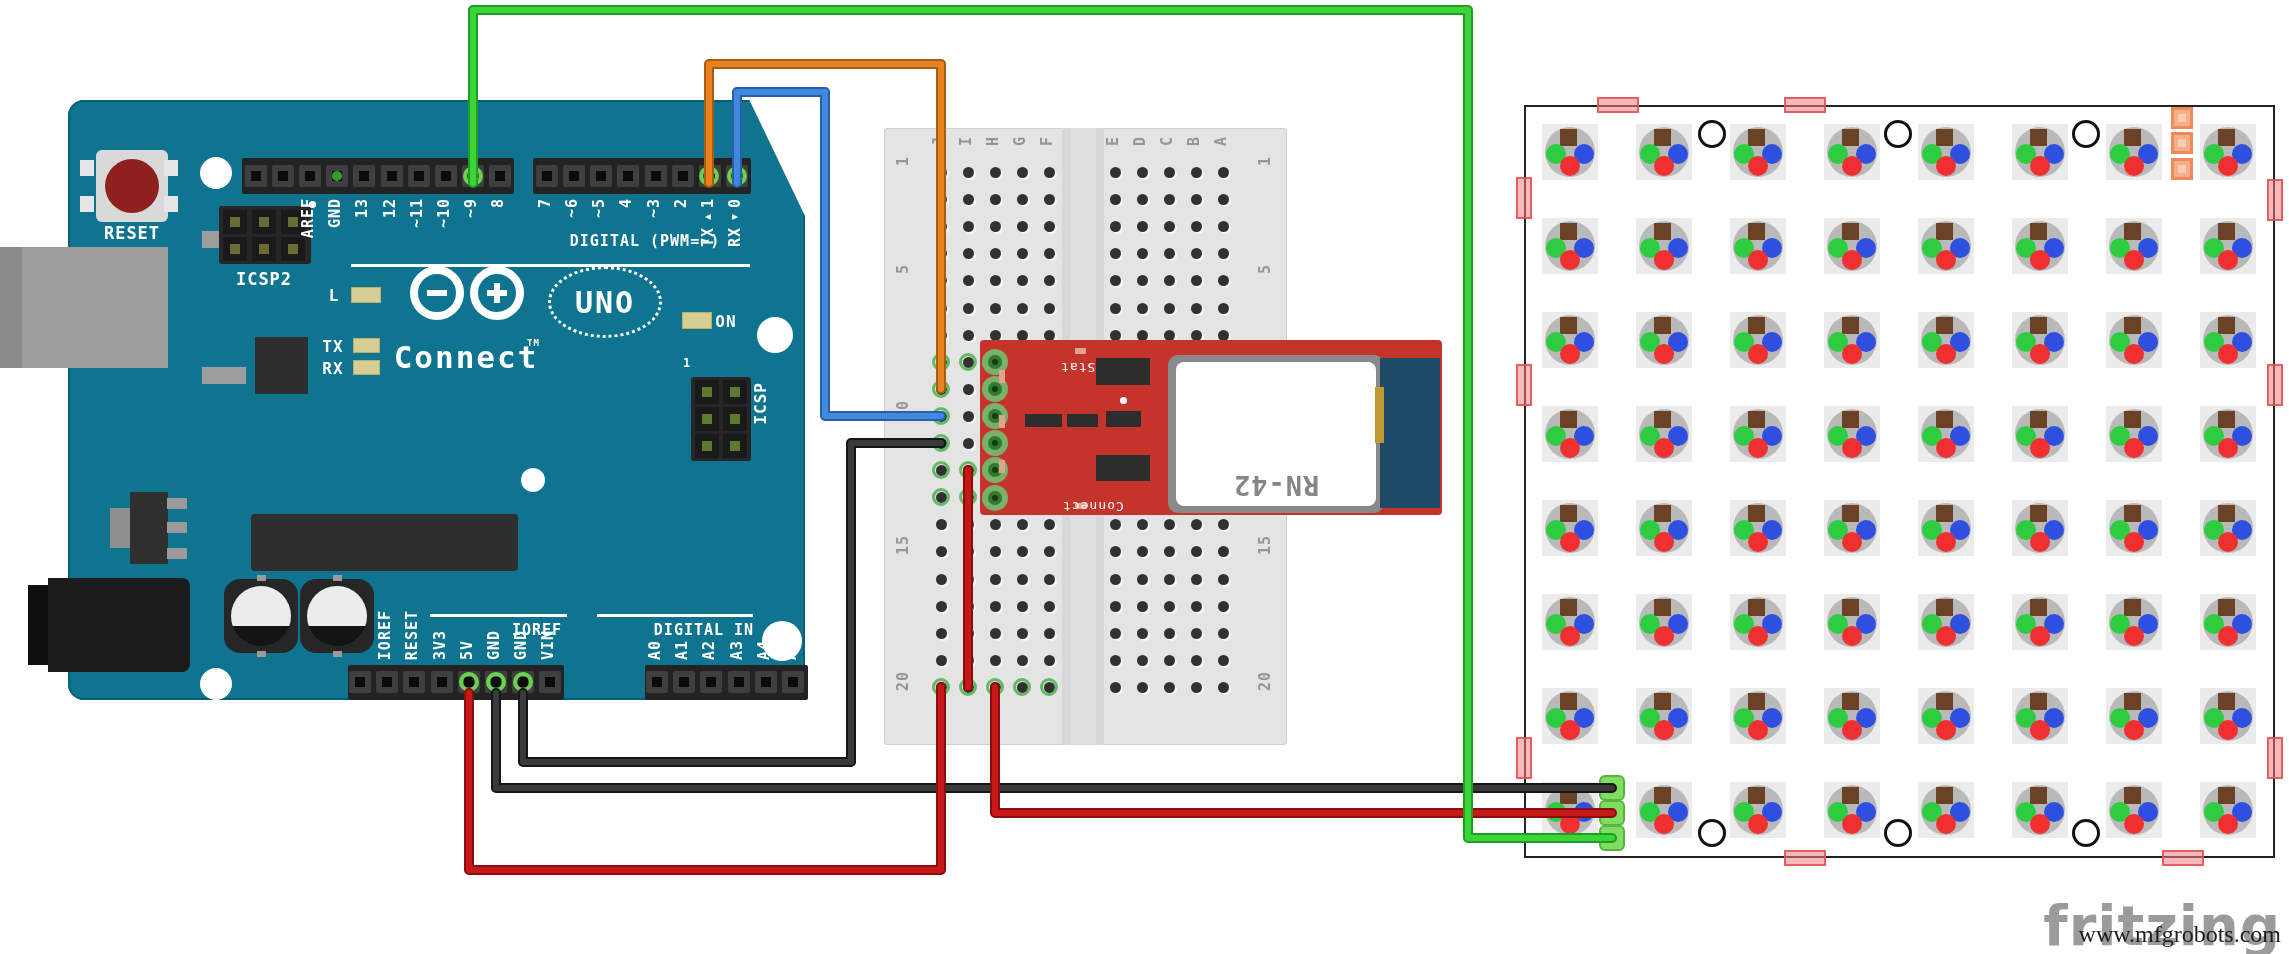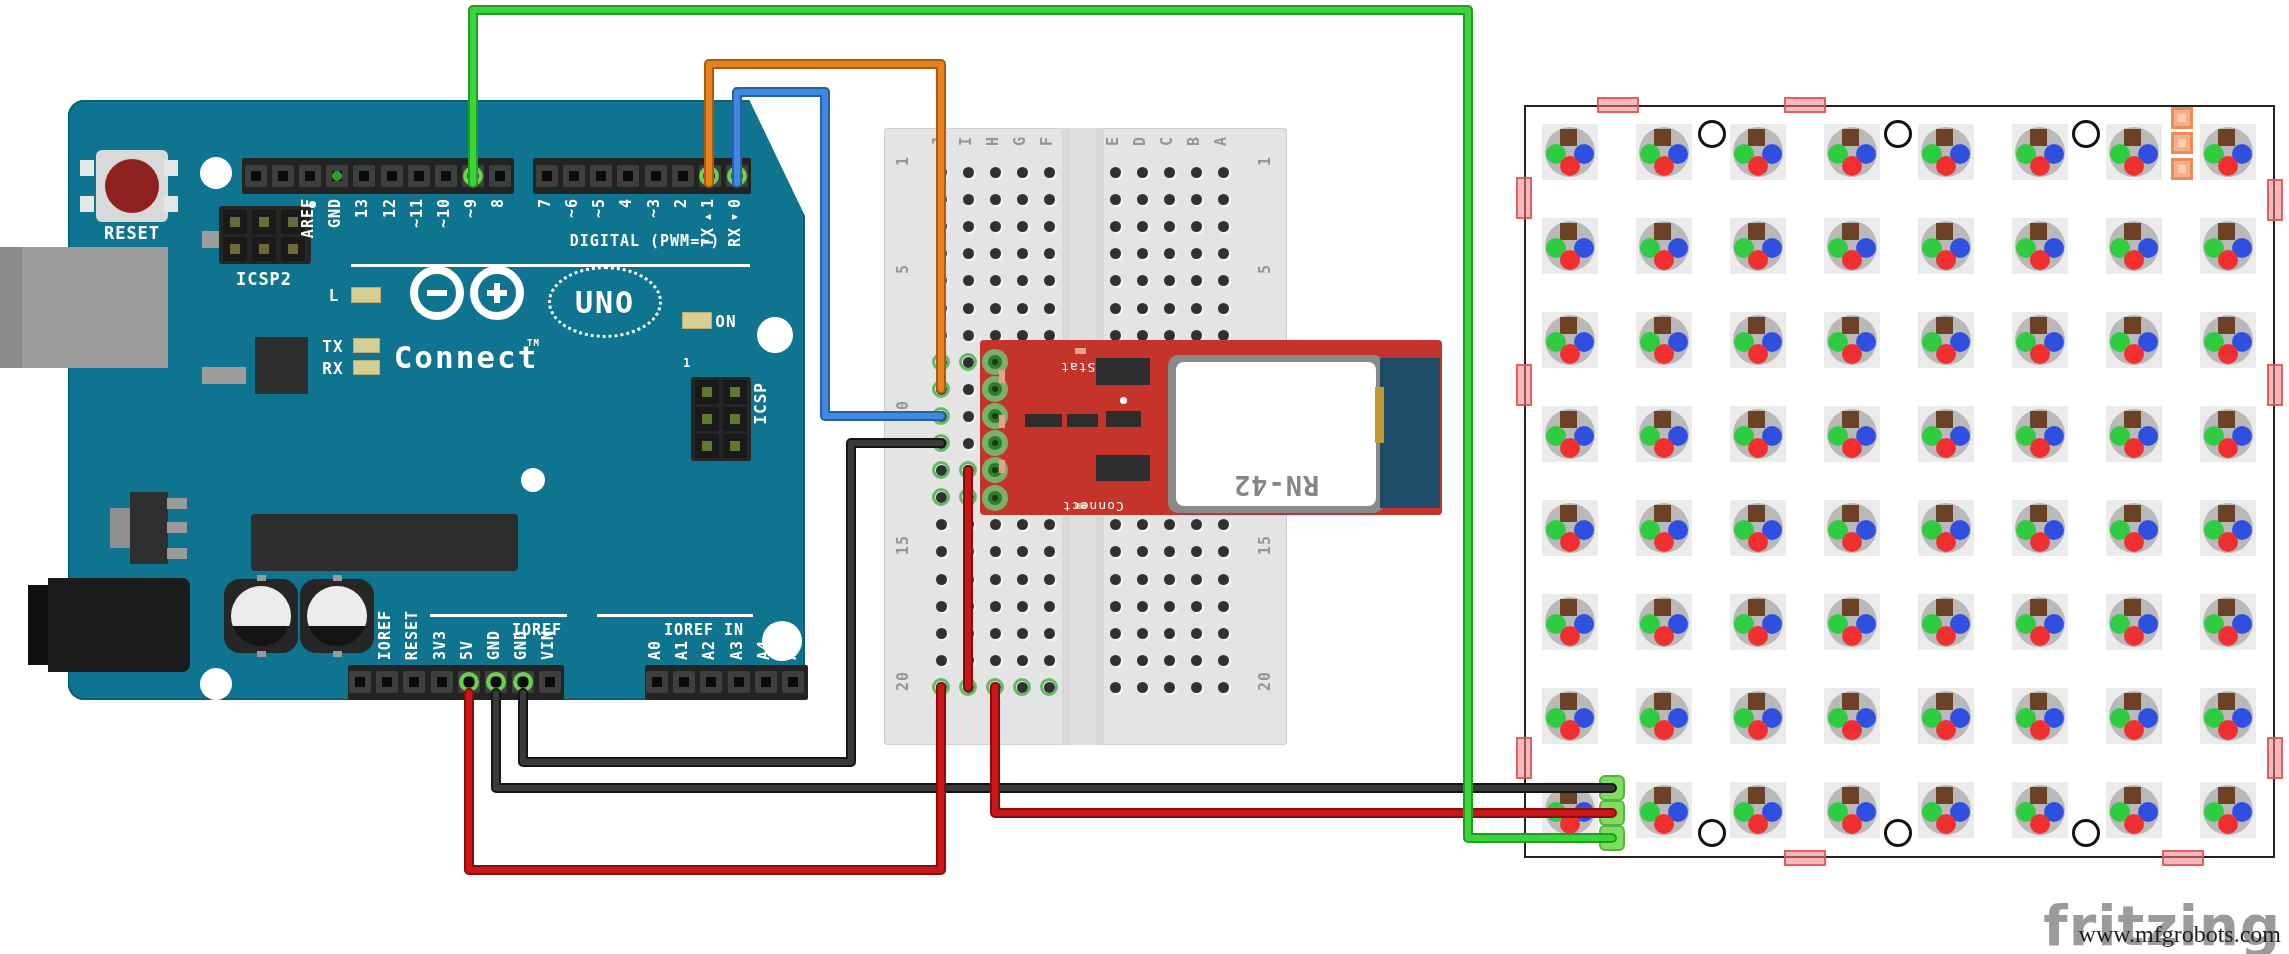--- a/index.html
+++ b/index.html
@@ -1026,21 +1026,21 @@
       <polyline points="473,183 473,10 1468,10 1468,838 1612,838" fill="none" stroke="#1f9e1f" stroke-width="10" stroke-linecap="round" stroke-linejoin="round"></polyline>
       <polyline points="473,183 473,10 1468,10 1468,838 1612,838" fill="none" stroke="#3bd43b" stroke-width="6" stroke-linecap="round" stroke-linejoin="round"></polyline>
     </svg>
 
   <div class="lb ctr" style="left:132px;top:233px;font-size:17px;">RESET</div>
   <div class="lb ctr" style="left:264px;top:279px;font-size:17px;">ICSP2</div>
   <div class="lb v" style="left:753px;top:382px;font-size:16px;">ICSP</div>
   <div class="lb ctr" style="left:687px;top:363px;font-size:12px;">1</div>
   <div class="lb ctr" style="left:645px;top:241px;font-size:15px;">DIGITAL (PWM=~)</div>
   <div class="lb ctr" style="left:537px;top:630px;font-size:15px;">IOREF</div>
-  <div class="lb ctr" style="left:704px;top:630px;font-size:15px;">IOREF IN</div>
+  <div class="lb ctr" style="left:704px;top:630px;font-size:15px;">DIGITAL IN</div>
   <div class="lb ctr" style="left:334px;top:295px;font-size:16px;">L</div>
   <div class="lb ctr" style="left:333px;top:346px;font-size:16px;">TX</div>
   <div class="lb ctr" style="left:333px;top:368px;font-size:16px;">RX</div>
   <div class="lb ctr" style="left:726px;top:321px;font-size:16px;">ON</div>
   <div class="lb ctr" style="left:466px;top:357px;font-size:31px;letter-spacing:2px;">Connect</div>
   <div class="lb" style="left:527px;top:338px;font-size:9px;">TM</div>
   <div class="lb ctr r180" style="left:1060px;top:360px;font-size:13px;font-weight:normal;">Stat</div>
   <div class="lb ctr r180" style="left:1062px;top:499px;font-size:13px;font-weight:normal;">Connect</div>
   <div class="lb ctr r180" style="left:1233px;top:470px;font-size:27px;color:#868686;">RN-42</div>
   <div class="wm-logo" style="right:8px;top:893px;">fritzing</div>

